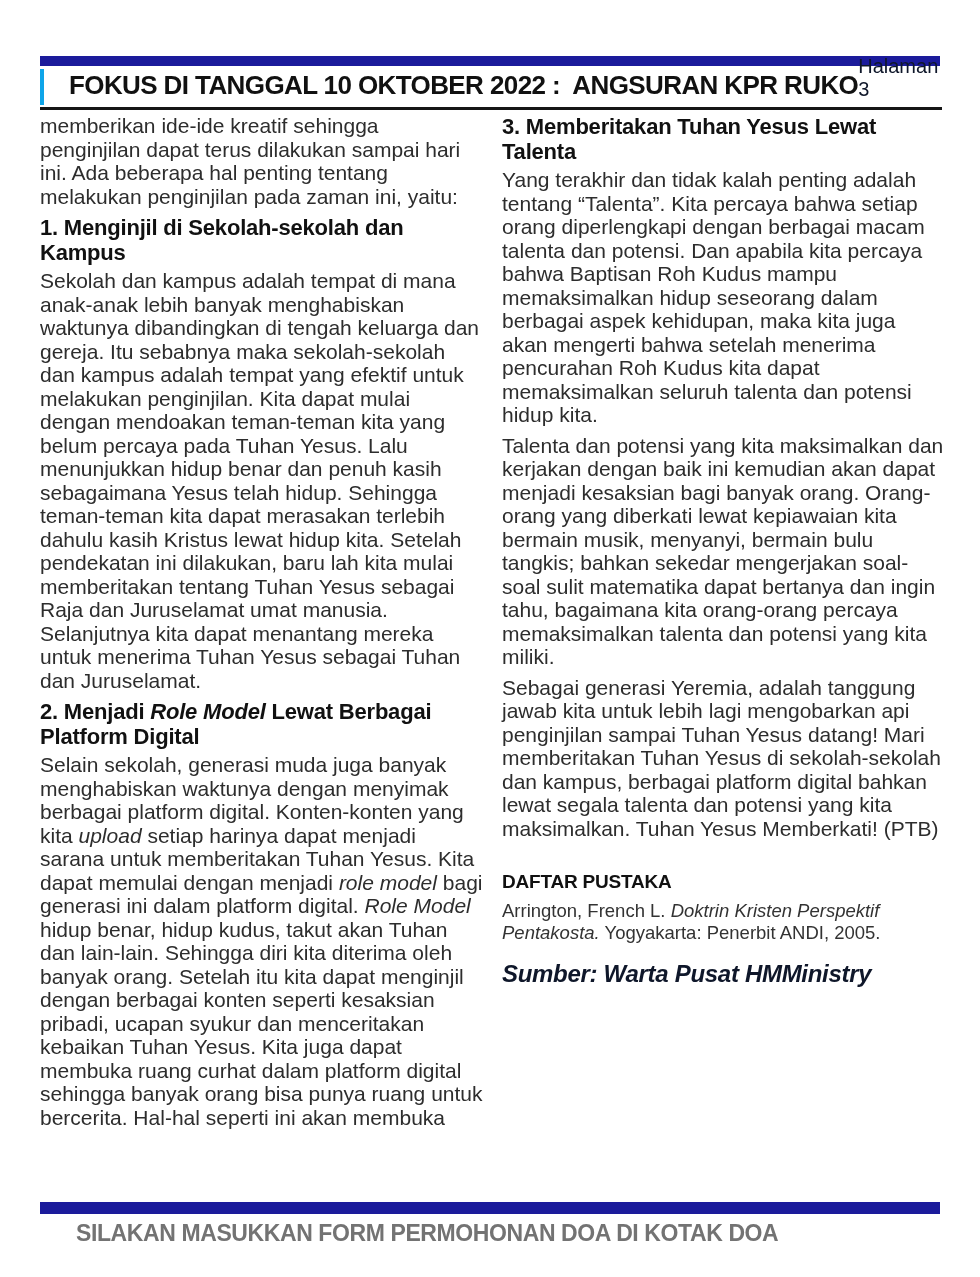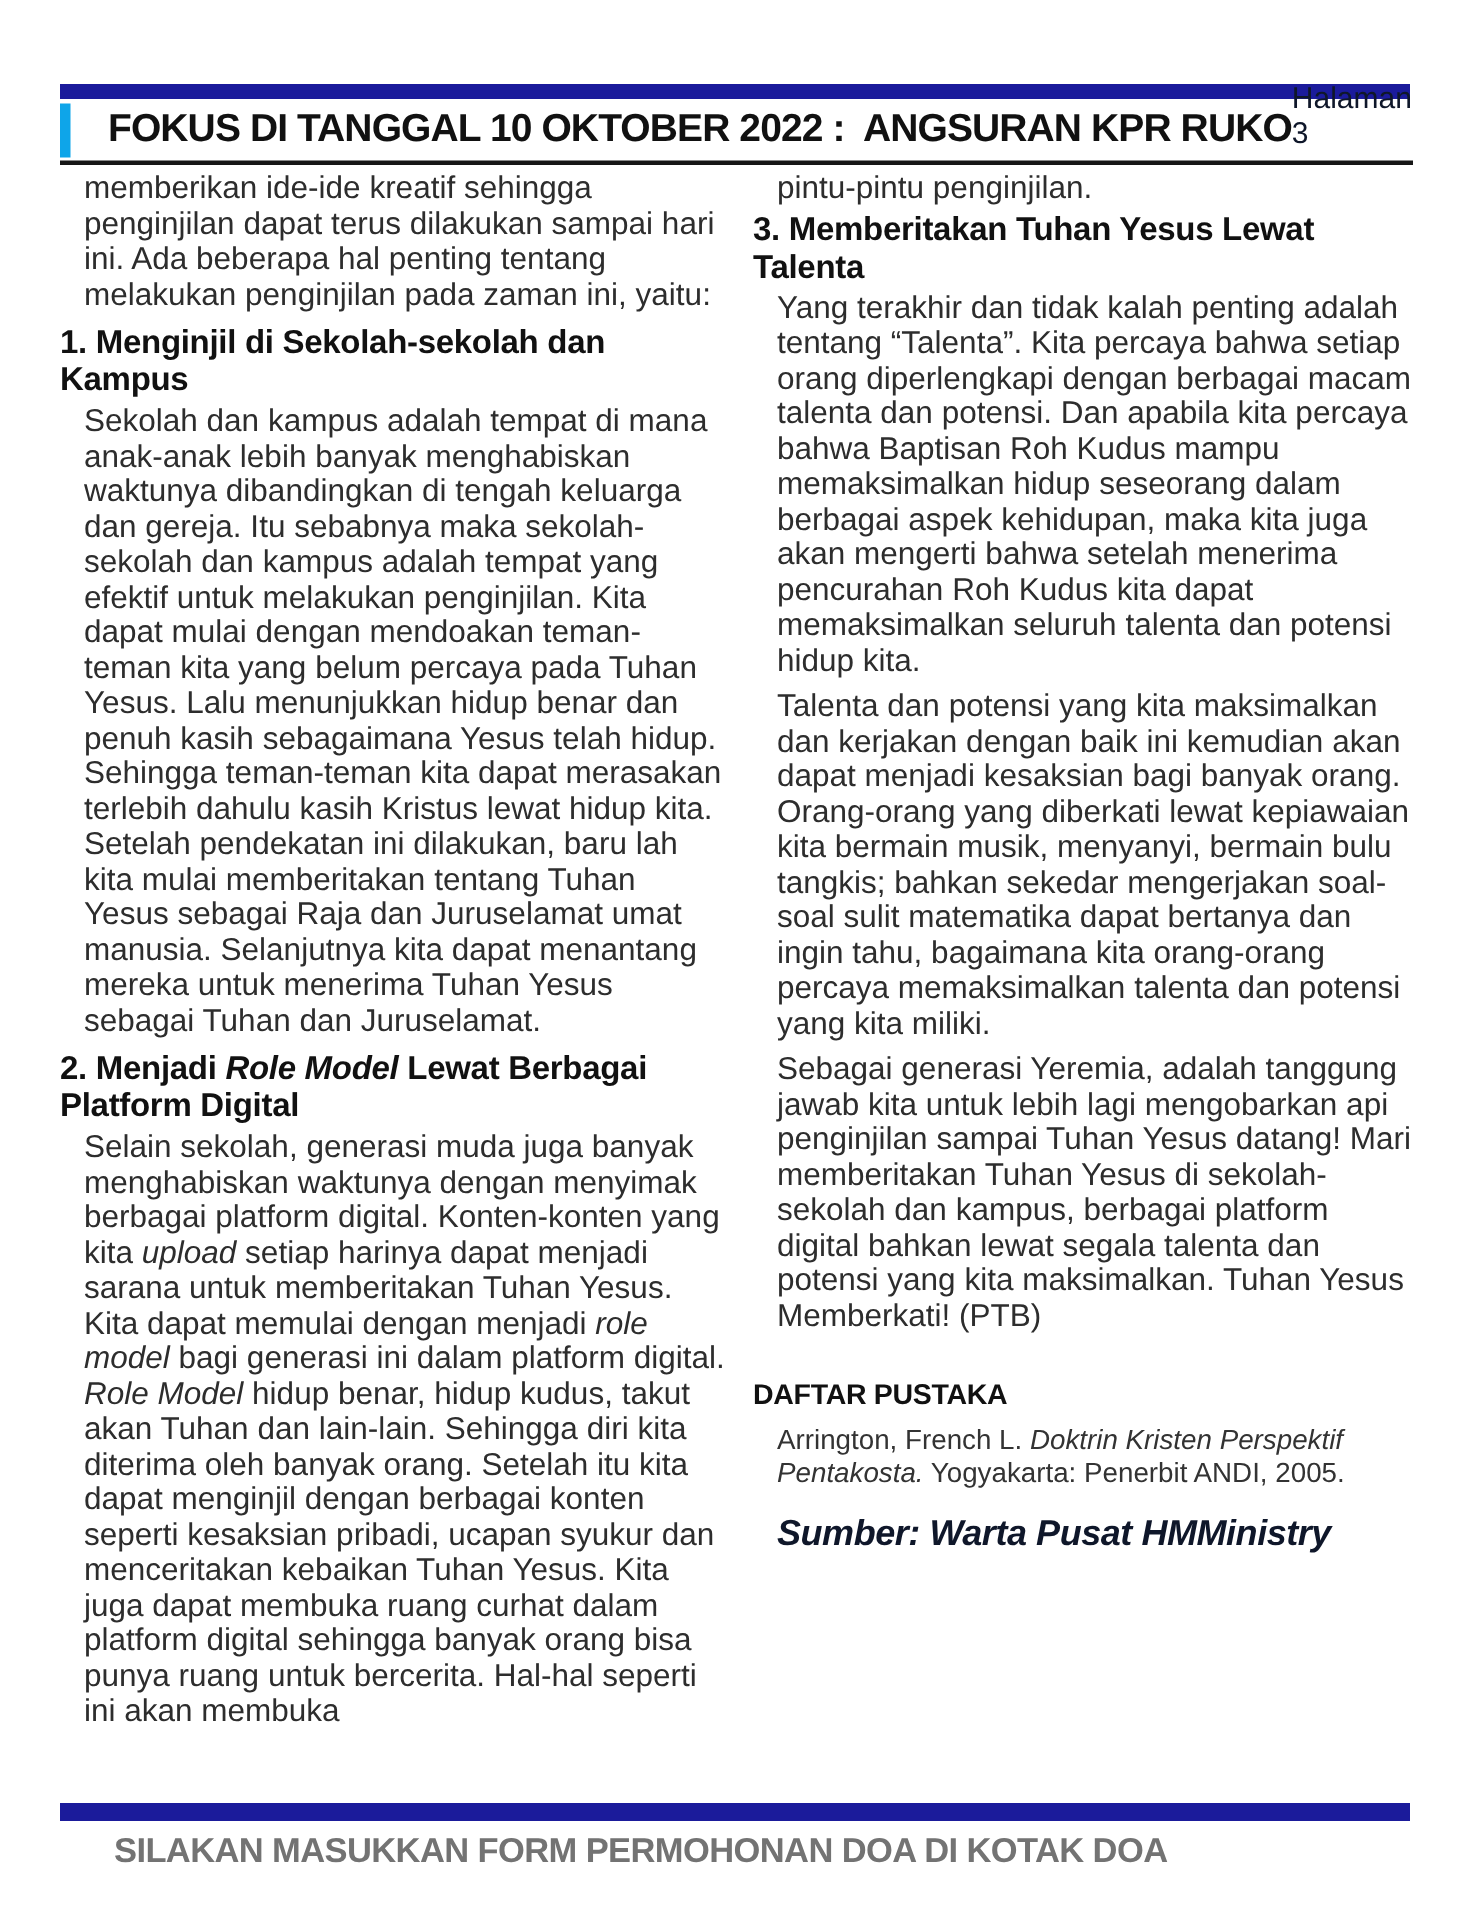--- a/index.html
+++ b/index.html
@@ -10,37 +10,37 @@
     overflow:hidden;
   }
   .page{position:absolute;inset:0;}
   .top-bar{
     position:absolute;left:40px;top:56px;width:900px;height:10px;
     background:var(--accent);
   }
   .header-row{
     position:absolute;left:40px;top:69px;width:900px;height:36px;
     display:flex;justify-content:space-between;align-items:flex-end;
-    box-sizing:border-box;padding:0 2px 4px 25px;border-left:7px solid #0ea5e9;
+    box-sizing:border-box;padding:0 2px 4px 25px;border-left:4px solid #0ea5e9;
   }
   .header-title{
     font-size:26px;font-weight:bold;letter-spacing:-0.6px;white-space:pre;
     color:#111;
   }
   .header-page{font-size:20px;color:#0f172a;}
   .header-rule{
     position:absolute;left:40px;top:107px;width:902px;height:3px;
     background:var(--rule);
   }
   .columns{
     position:absolute;left:40px;top:114px;width:906px;height:1084px;
     display:flex;gap:18px;overflow:hidden;
   }
   .col{width:444px;box-sizing:border-box;}
-  .col p{margin:0 0 7px 16px;font-size:21px;line-height:23.5px;text-align:left;}
+  .col p{margin:0 0 7px 0;font-size:21px;line-height:23.5px;text-align:left;}
   .col h2{
     font-size:22px;line-height:25px;margin:7px 0 4px 0;color:#111;
     letter-spacing:-0.2px;
   }
   .col h3.bib-heading{font-size:19px;margin:31px 0 7px 0;color:#111;letter-spacing:-0.2px;}
   .italic{font-style:italic;}
   p.bib{font-size:18.5px;line-height:22px;color:#333;}
   p.source{
     font-size:24px;font-weight:bold;font-style:italic;margin-top:18px;
     letter-spacing:-0.3px;color:#0f172a;
@@ -75,21 +75,20 @@
 
       <h2>1. Menginjil di Sekolah-sekolah dan Kampus</h2>
       <p>Sekolah dan kampus adalah tempat di mana anak-anak lebih banyak menghabiskan waktunya dibandingkan di tengah keluarga dan gereja. Itu sebabnya maka sekolah-sekolah dan kampus adalah tempat yang efektif untuk melakukan penginjilan. Kita dapat mulai dengan mendoakan teman-teman kita yang belum percaya pada Tuhan Yesus. Lalu menunjukkan hidup benar dan penuh kasih sebagaimana Yesus telah hidup. Sehingga teman-teman kita dapat merasakan terlebih dahulu kasih Kristus lewat hidup kita. Setelah pendekatan ini dilakukan, baru lah kita mulai memberitakan tentang Tuhan Yesus sebagai Raja dan Juruselamat umat manusia. Selanjutnya kita dapat menantang mereka untuk menerima Tuhan Yesus sebagai Tuhan dan Juruselamat.</p>
 
       <h2><span>2. Menjadi </span><span class="italic">Role Model</span><span> Lewat Berbagai Platform Digital</span></h2>
 
       <p><span>Selain sekolah, generasi muda juga banyak menghabiskan waktunya dengan menyimak berbagai platform digital. Konten-konten yang kita </span><span class="italic">upload</span><span> setiap harinya dapat menjadi sarana untuk memberitakan Tuhan Yesus. Kita dapat memulai dengan menjadi </span><span class="italic">role model</span><span> bagi generasi ini dalam platform digital. </span><span class="italic">Role Model</span><span> hidup benar, hidup kudus, takut akan Tuhan dan lain-lain. Sehingga diri kita diterima oleh banyak orang. Setelah itu kita dapat menginjil dengan berbagai konten seperti kesaksian pribadi, ucapan syukur dan menceritakan kebaikan Tuhan Yesus. Kita juga dapat membuka ruang curhat dalam platform digital sehingga banyak orang bisa punya ruang untuk bercerita. Hal-hal seperti ini akan membuka</span></p>
     </div>
 
     <div class="col">
-      <p style="margin-bottom:2px;">pintu-pintu penginjilan.</p>
 
       <h2 style="margin-top:0;">3. Memberitakan Tuhan Yesus Lewat Talenta</h2>
 
       <p>Yang terakhir dan tidak kalah penting adalah tentang “Talenta”. Kita percaya bahwa setiap orang diperlengkapi dengan berbagai macam talenta dan potensi. Dan apabila kita percaya bahwa Baptisan Roh Kudus mampu memaksimalkan hidup seseorang dalam berbagai aspek kehidupan, maka kita juga akan mengerti bahwa setelah menerima pencurahan Roh Kudus kita dapat memaksimalkan seluruh talenta dan potensi hidup kita.</p>
       <p>Talenta dan potensi yang kita maksimalkan dan kerjakan dengan baik ini kemudian akan dapat menjadi kesaksian bagi banyak orang. Orang-orang yang diberkati lewat kepiawaian kita bermain musik, menyanyi, bermain bulu tangkis; bahkan sekedar mengerjakan soal-soal sulit matematika dapat bertanya dan ingin tahu, bagaimana kita orang-orang percaya memaksimalkan talenta dan potensi yang kita miliki.</p>
       <p>Sebagai generasi Yeremia, adalah tanggung jawab kita untuk lebih lagi mengobarkan api penginjilan sampai Tuhan Yesus datang! Mari memberitakan Tuhan Yesus di sekolah-sekolah dan kampus, berbagai platform digital bahkan lewat segala talenta dan potensi yang kita maksimalkan. Tuhan Yesus Memberkati! (PTB)</p>
 
       <h3 class="bib-heading">DAFTAR PUSTAKA</h3>
 
       <p class="bib"><span>Arrington, French L.  </span><span class="italic">Doktrin Kristen Perspektif Pentakosta.</span><span> Yogyakarta: Penerbit ANDI, 2005.</span></p>

